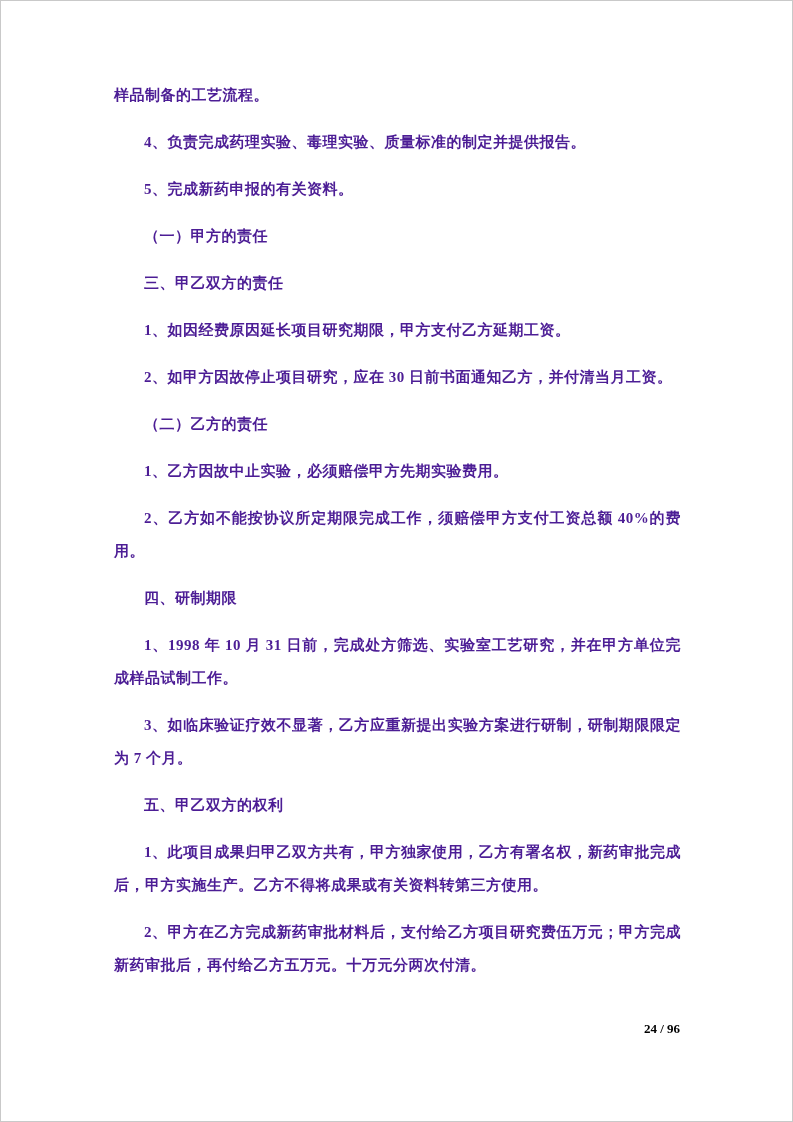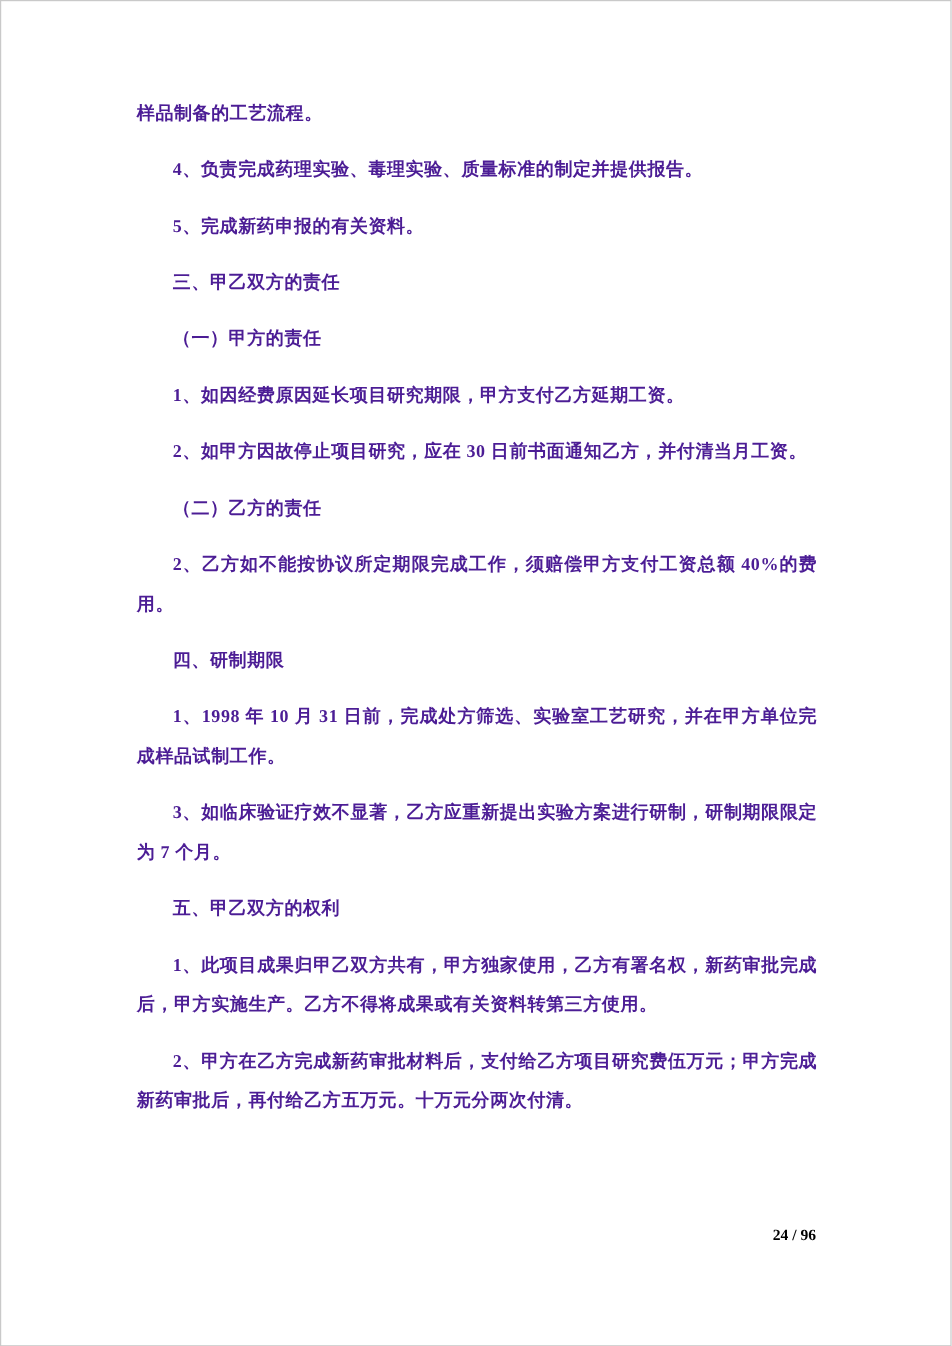--- a/index.html
+++ b/index.html
@@ -46,25 +46,26 @@
     font-family: "Liberation Serif", "DejaVu Serif", serif;
   }
 </style>
 </head>
 <body>
 
 <div class="page-content">
     <p class="para">样品制备的工艺流程。</p>
     <p class="para indent">4、负责完成药理实验、毒理实验、质量标准的制定并提供报告。</p>
     <p class="para indent">5、完成新药申报的有关资料。</p>
+    <p class="para indent">（一）甲方的责任</p>
     <p class="para indent">三、甲乙双方的责任</p>
-    <p class="para indent">（一）甲方的责任</p>
     <p class="para indent">1、如因经费原因延长项目研究期限，甲方支付乙方延期工资。</p>
     <p class="para indent">2、如甲方因故停止项目研究，应在 30 日前书面通知乙方，并付清当月工资。</p>
     <p class="para indent">（二）乙方的责任</p>
+    <p class="para indent">1、乙方因故中止实验，必须赔偿甲方先期实验费用。</p>
     <p class="para indent">2、乙方如不能按协议所定期限完成工作，须赔偿甲方支付工资总额 40%的费用。</p>
     <p class="para indent">四、研制期限</p>
     <p class="para indent">1、1998 年 10 月 31 日前，完成处方筛选、实验室工艺研究，并在甲方单位完成样品试制工作。</p>
     <p class="para indent">3、如临床验证疗效不显著，乙方应重新提出实验方案进行研制，研制期限限定为 7 个月。</p>
     <p class="para indent">五、甲乙双方的权利</p>
     <p class="para indent">1、此项目成果归甲乙双方共有，甲方独家使用，乙方有署名权，新药审批完成后，甲方实施生产。乙方不得将成果或有关资料转第三方使用。</p>
     <p class="para indent">2、甲方在乙方完成新药审批材料后，支付给乙方项目研究费伍万元；甲方完成新药审批后，再付给乙方五万元。十万元分两次付清。</p>
   </div>
 
 <div class="page-footer">24 / 96</div>

